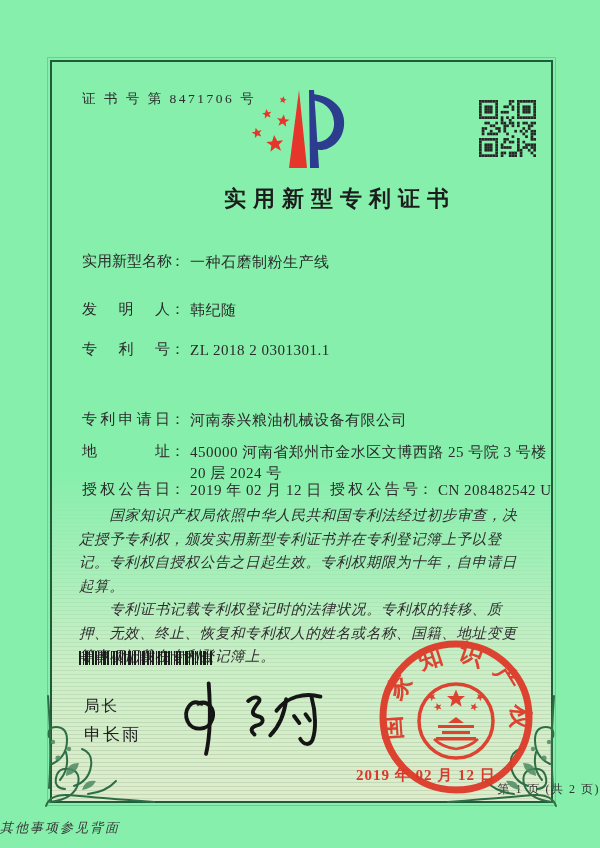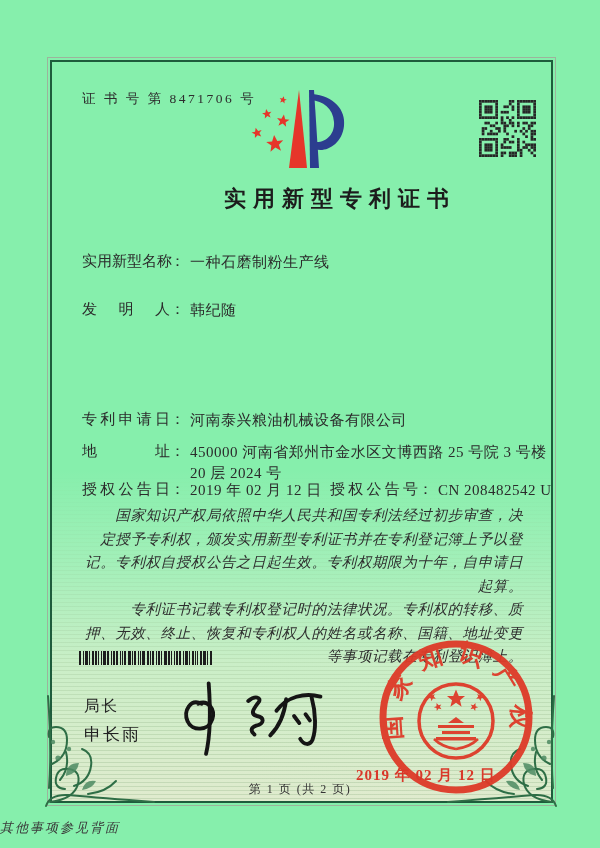--- a/index.html
+++ b/index.html
@@ -53,37 +53,37 @@
     text-align:justify; text-align-last:justify; -moz-text-align-last:justify;
   }
   .colon{ display:inline-block; vertical-align:top; margin-right:5px; }
   .val{ display:inline-block; vertical-align:top; white-space:normal; max-width:372px; line-height:21px; letter-spacing:0.5px;}
   .r1{top:252px}.r2{top:300px}.r3{top:340px}.r4{top:378px}.r5{top:410px}.r6{top:442px}.r7{top:480px}
   .grant-group{ position:absolute; left:248px; top:0; white-space:nowrap;}
   
   .body-text{
     position:absolute; left:79px; top:504px; width:444px; z-index:2;
     font-size:14.5px; line-height:23.5px; font-style:italic;
-    letter-spacing:0.6px; color:#2e2e2e;text-align:right;
+    letter-spacing:0.6px; color:#2e2e2e;
   }
   .body-text p{ margin:0; text-indent:2.1em; }
   
   .barcode{ position:absolute; left:79px; top:651px; width:172px; height:14px; z-index:2; }
   .sig-title{ position:absolute; left:84px; top:696px; font-size:15.5px; letter-spacing:2px; z-index:2;
     font-family:Liberation Mono, monospace; color:#222;}
   .sig-name{ position:absolute; left:84px; top:723px; font-size:17px; letter-spacing:2px; z-index:2;
     font-family:"Liberation Sans","DejaVu Sans",sans-serif; color:#222;}
   .signature{ position:absolute; left:170px; top:672px; width:168px; height:88px; z-index:3; }
   .seal{ position:absolute; left:366px; top:627px; width:180px; height:180px; z-index:3; opacity:.95;}
   .seal-date{
     position:absolute; left:356px; top:766px; font-size:15px; font-weight:600;
     color:#d9382a; letter-spacing:1px; z-index:4; white-space:nowrap;
   }
   .page-no{
-    position:absolute; left:0; top:781px; width:100%; text-align:center;
+    position:absolute; left:0; top:781px; width:100%; text-align:right;
     font-size:12px; letter-spacing:1.5px; color:#333; z-index:2;
   }
   .footer-note{
     position:absolute; left:0; top:819px; width:100%; text-align:left;
     font-size:13px; font-style:italic; letter-spacing:2px; color:#3a3a3a;
   }
   .ornament{ position:absolute; width:118px; height:118px; z-index:2; }
   .orn-left{ left:38px; top:692px; }
   .orn-right{ left:446px; top:692px; transform:scaleX(-1); }
 </style>
@@ -325,20 +325,23 @@
     </svg>
 
   <div class="title">实用新型专利证书</div>
 
   <div class="row r1">
     <span class="lbl">实用新型名称</span><span class="colon">：</span><span class="val">一种石磨制粉生产线</span>
   </div>
   <div class="row r2">
     <span class="lbl">发明人</span><span class="colon">：</span><span class="val">韩纪随</span>
   </div>
+  <div class="row r3">
+    <span class="lbl">专利号</span><span class="colon">：</span><span class="val">ZL 2018 2 0301301.1</span>
+  </div>
   <div class="row r5">
     <span class="lbl">专利申请日</span><span class="colon">：</span><span class="val">河南泰兴粮油机械设备有限公司</span>
   </div>
   <div class="row r6">
     <span class="lbl">地址</span><span class="colon">：</span><span class="val">450000 河南省郑州市金水区文博西路 25 号院 3 号楼 20 层 2024 号</span>
   </div>
   <div class="row r7">
     <span class="lbl">授权公告日</span><span class="colon">：</span><span class="val">2019 年 02 月 12 日</span>
     <span class="grant-group">
       <span class="lbl">授权公告号</span><span class="colon">：</span><span class="val">CN 208482542 U</span>

